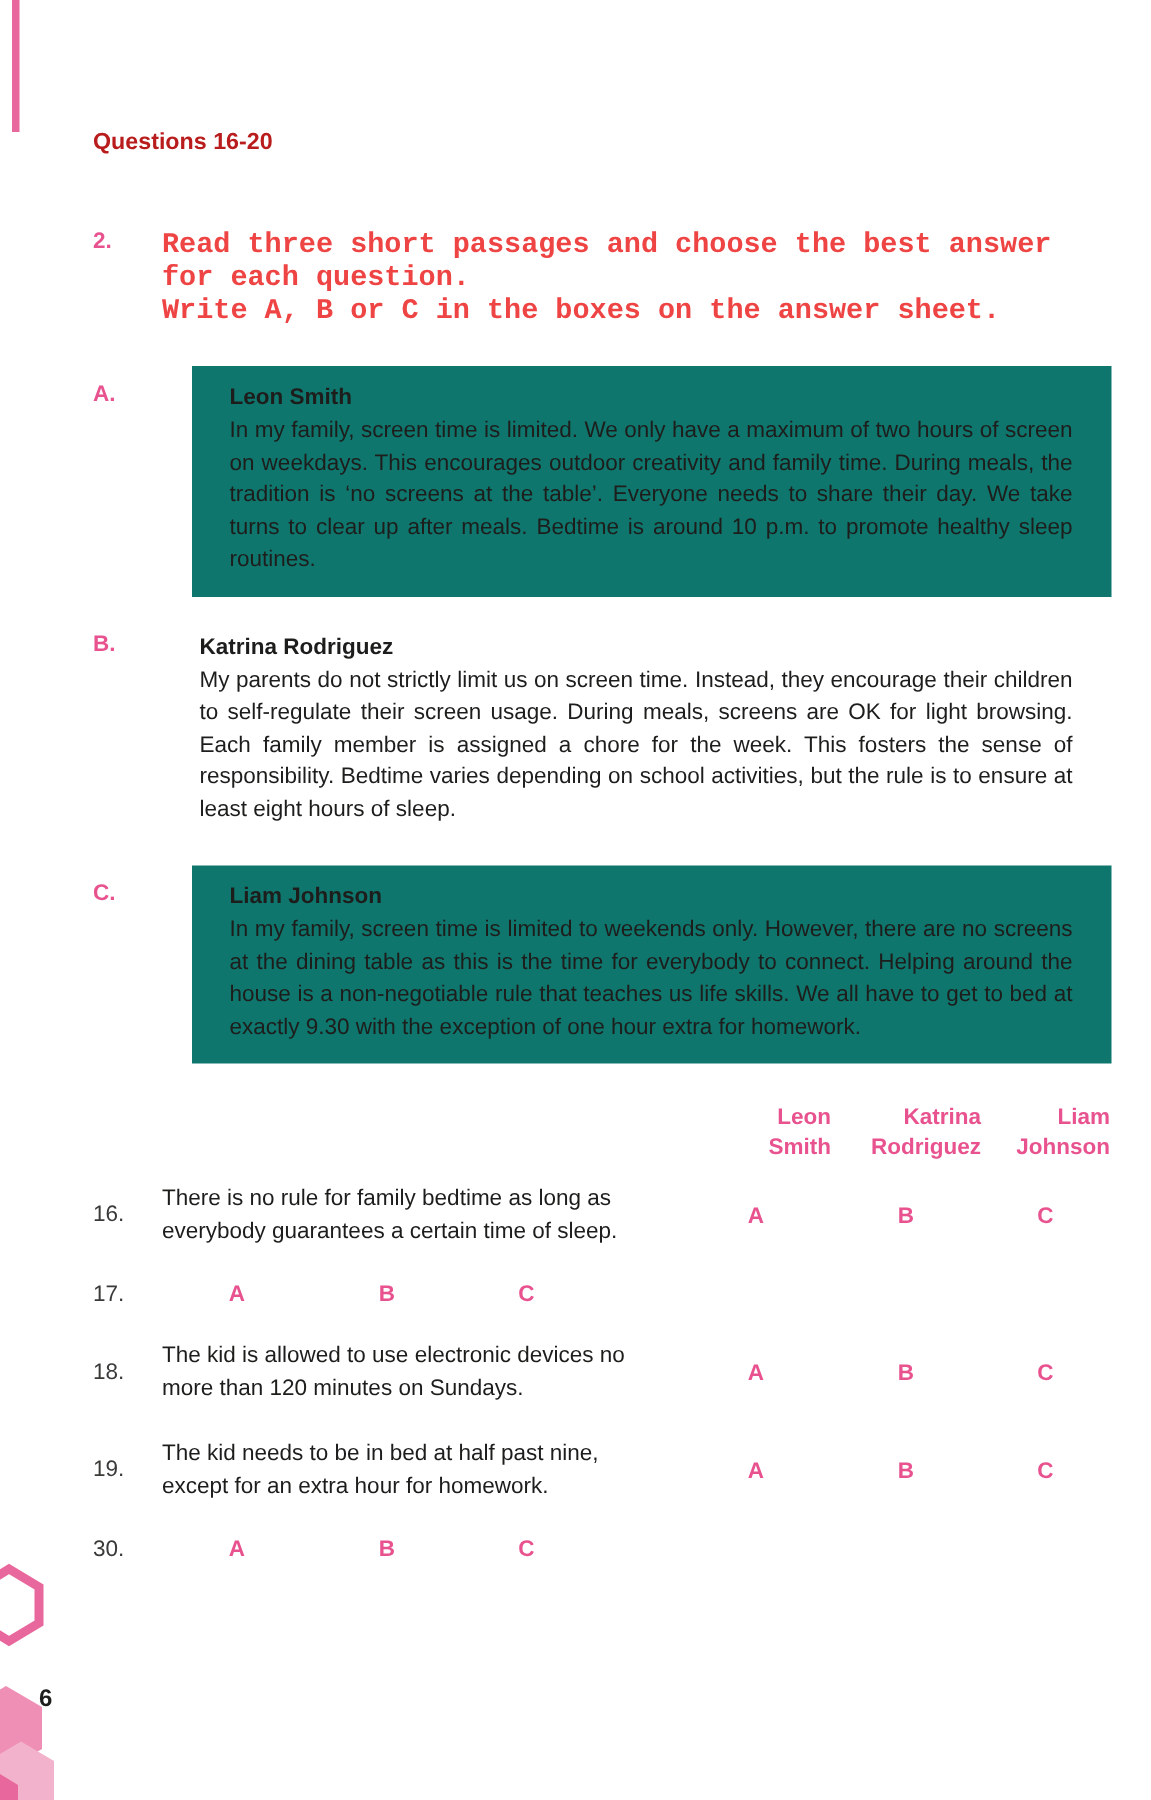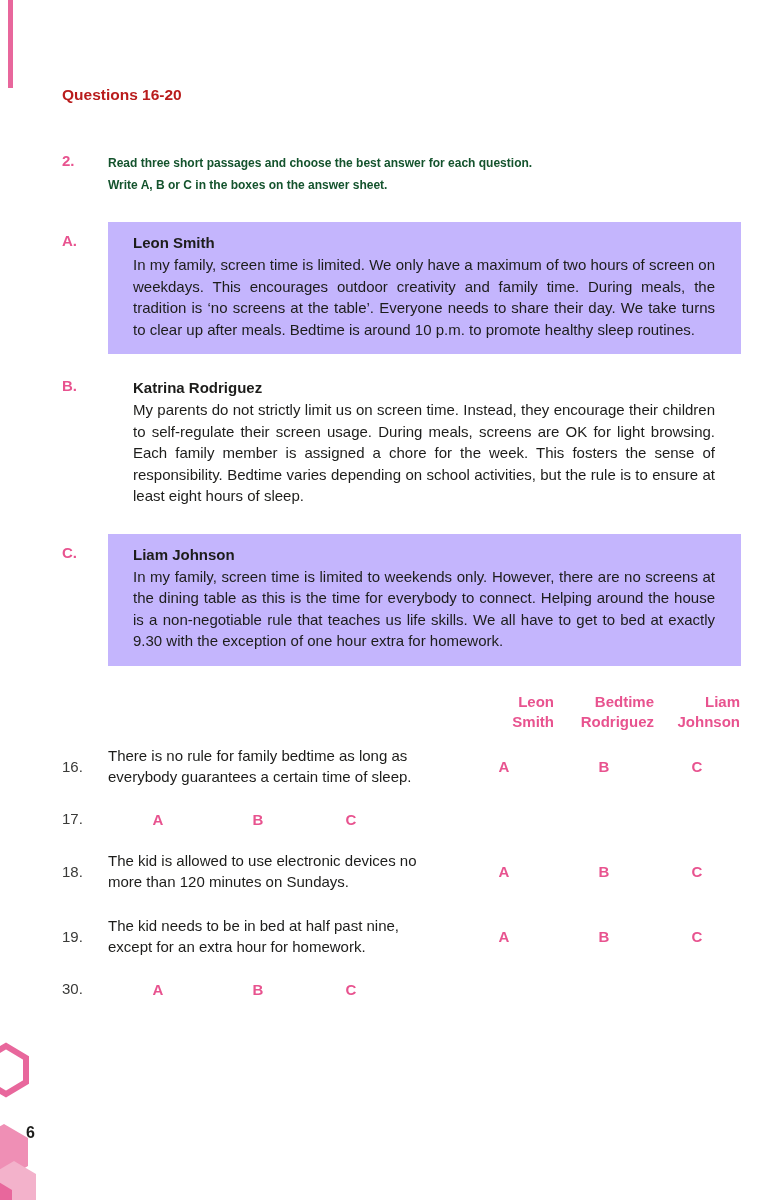--- a/index.html
+++ b/index.html
@@ -21,31 +21,31 @@
   .section-title {
     font-size:15.5px; font-weight:bold; color:#b91c1c;
     margin-bottom:48px;
   }
   .task-row { display:flex; margin-bottom:26px; }
   .task-number {
     width:46px; flex:0 0 46px;
     font-size:15px; font-weight:bold; color:#e8538f;
   }
   .task-instruction {
-    font-size:12px; font-weight:bold; color:#14532d; line-height:22px;
+    font-size:19px; font-weight:bold; color:#ef4444; line-height:22px;font-family:Liberation Mono, monospace;
   }
   .passage-row { display:flex; margin-bottom:13px; }
   .passage-label {
     width:46px; flex:0 0 46px; padding-top:10px;
     font-size:15px; font-weight:bold; color:#e8538f;
   }
   .passage-box {
     flex:1; padding:10px 26px 14px 25px;
   }
-  .passage-box.highlight { background:#c4b5fd; }
+  .passage-box.highlight { background:#0f766e;margin-left:20px; }
   .passage-name {
     font-size:15px; font-weight:bold; color:#1d1d1b; line-height:22px;
   }
   .passage-text {
     font-size:15px; line-height:21.5px; color:#1d1d1b;
     text-align:justify;
   }
   .answers { margin-top:26px; }
   .answer-header { display:flex; margin-bottom:13px; }
   .ah-spacer { width:392px; flex:0 0 392px; }
@@ -118,21 +118,21 @@
 
   <div class="answers">
 
     <div class="answer-header">
       <div class="ah-spacer"></div>
       <div class="col-1 col-head">
         <span>Leon</span>
         <span>Smith</span>
       </div>
       <div class="col-2 col-head">
-        <span>Bedtime</span>
+        <span>Katrina</span>
         <span>Rodriguez</span>
       </div>
       <div class="col-3 col-head">
         <span>Liam</span>
         <span>Johnson</span>
       </div>
     </div>
 
     <div class="question-row">
       <div class="q-number">16.</div>

